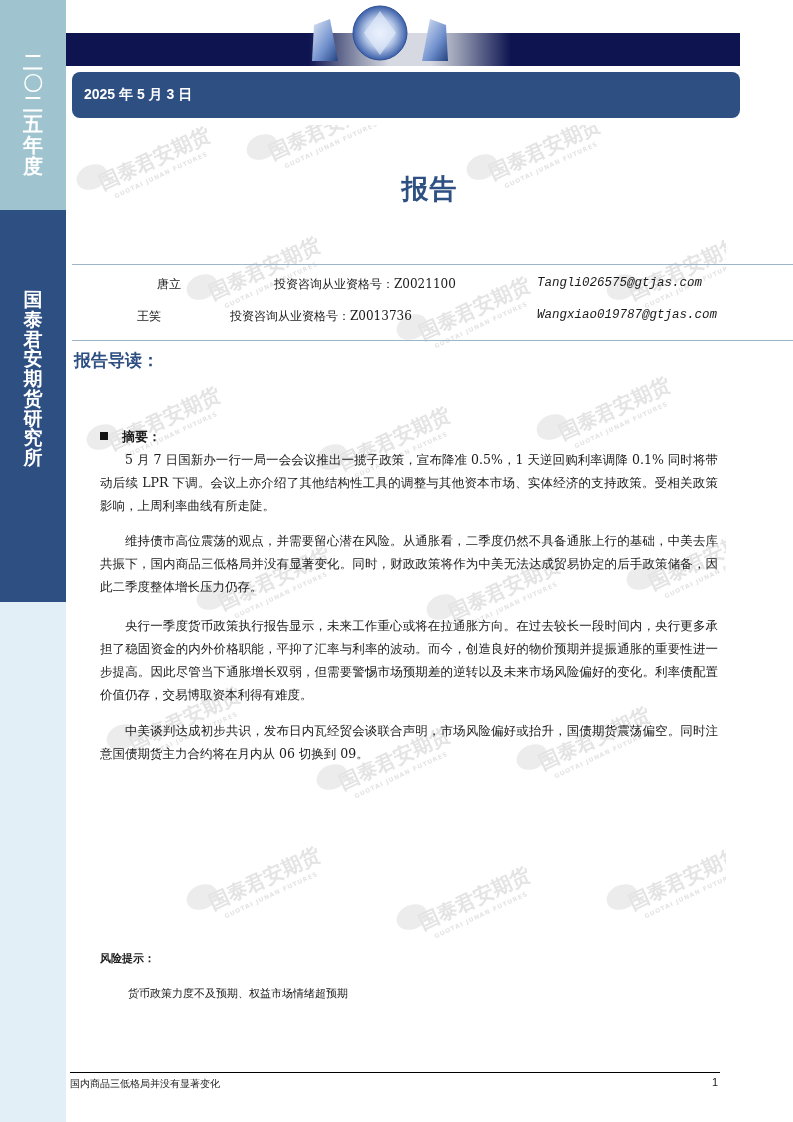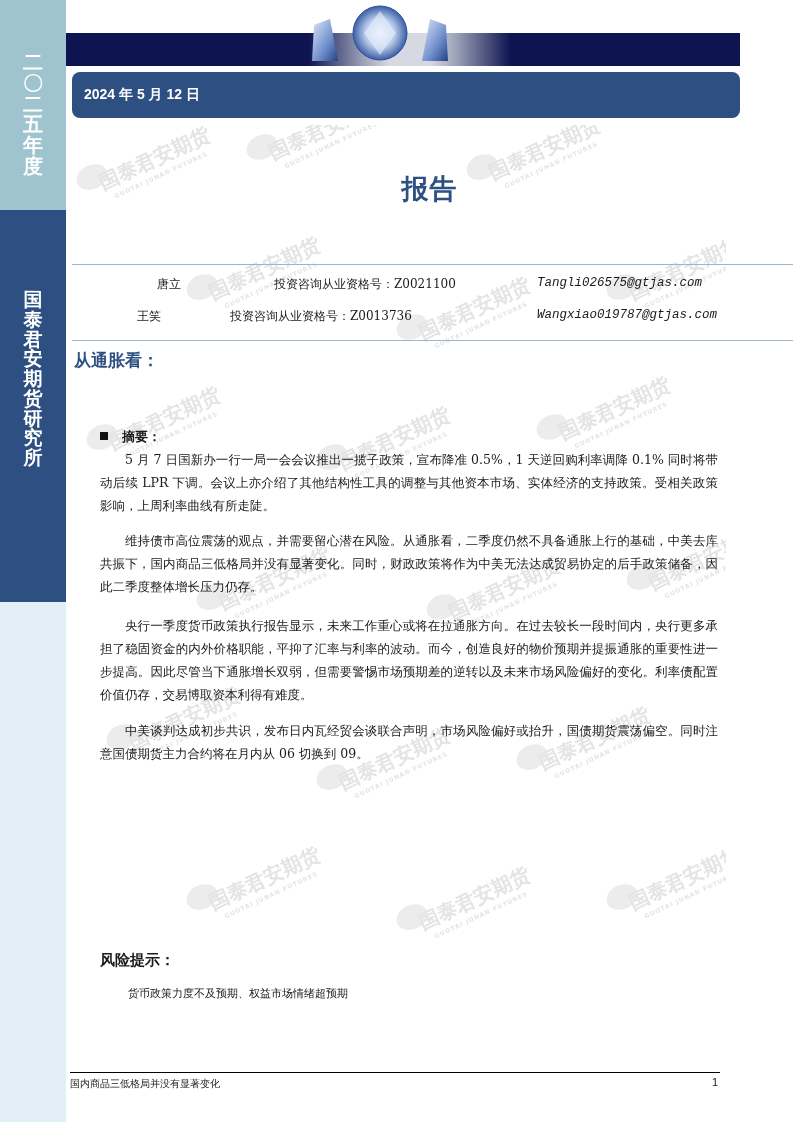--- a/index.html
+++ b/index.html
@@ -39,21 +39,21 @@
   .author.mono { font-family: "Liberation Mono", "DejaVu Sans Mono", monospace; font-size: 12.5px; font-style: italic; }
 
   .section-h { position: absolute; left: 74px; top: 349px; color: #2d4f82; font-weight: bold; font-size: 17px; }
 
   .abstract-h { position: absolute; left: 100px; top: 416px; font-weight: bold; font-size: 13px; margin-top: 12px; }
   .abstract-h .sq { display: inline-block; width: 8px; height: 8px; background: #111; margin-right: 14px; vertical-align: 1px; }
 
   .para { position: absolute; left: 100px; width: 618px; font-size: 12.5px; line-height: 23px; text-align: justify; text-indent: 2em; }
   .p1 { top: 448px; } .p2 { top: 529px; } .p3 { top: 614px; } .p4 { top: 719px; }
 
-  .risk-h { position: absolute; left: 100px; top: 951px; font-weight: bold; font-size: 15px; }
+  .risk-h { position: absolute; left: 100px; top: 951px; font-weight: bold; font-size: 11px; }
   .risk-t { position: absolute; left: 128px; top: 986px; font-size: 11px; }
 
   .footer-rule { position: absolute; left: 70px; top: 1072px; width: 650px; height: 1px; background: #000; }
   .footer-l { position: absolute; left: 70px; top: 1077px; font-size: 10px; }
   .footer-r { position: absolute; left: 712px; top: 1076px; font-family: "Liberation Sans", sans-serif; font-size: 11px; }
 </style>
 </head>
 <body>
 
 <div class="side-top"></div>
@@ -93,21 +93,21 @@
       <stop offset="100%" stop-color="#23417f"></stop>
     </linearGradient>
   </defs>
   <polygon points="14,20 30,14 38,56 12,56" fill="url(#g2)"></polygon>
   <circle cx="80" cy="28" r="27" fill="url(#g1)" stroke="#2e4f95" stroke-width="1"></circle>
   <polygon points="80,6 96,28 80,50 64,28" fill="#e6eefb" opacity="0.6"></polygon>
   <polygon points="130,14 146,20 148,56 122,56" fill="url(#g2)"></polygon>
 </svg>
 
 <div class="date-bar">
-  <span class="date-text">2024 年 5 月 12 日</span>
+  <span class="date-text">2025 年 5 月 3 日</span>
 </div>
 
 <div class="wm-layer">
   <div class="blob" style="left:10px;top:40px"></div>
   <div class="wm" style="left:30px;top:20px"><span>国泰君安期货</span><small>GUOTAI JUNAN FUTURES</small></div>
   <div class="blob" style="left:180px;top:10px"></div>
   <div class="wm" style="left:200px;top:-10px"><span>国泰君安期货</span><small>GUOTAI JUNAN FUTURES</small></div>
   <div class="blob" style="left:400px;top:30px"></div>
   <div class="wm" style="left:420px;top:10px"><span>国泰君安期货</span><small>GUOTAI JUNAN FUTURES</small></div>
   <div class="blob" style="left:120px;top:150px"></div>
@@ -148,21 +148,21 @@
 
 <div class="rule r1"></div>
 <span class="author" style="left:157px;top:276px">唐立</span>
 <span class="author" style="left:274px;top:276px">投资咨询从业资格号：Z0021100</span>
 <span class="author mono" style="left:537px;top:276px">Tangli026575@gtjas.com</span>
 <span class="author" style="left:137px;top:308px">王笑</span>
 <span class="author" style="left:230px;top:308px">投资咨询从业资格号：Z0013736</span>
 <span class="author mono" style="left:537px;top:308px">Wangxiao019787@gtjas.com</span>
 <div class="rule r2"></div>
 
-<div class="section-h">从通胀看：</div>
+<div class="section-h">报告导读：</div>
 
 <div class="abstract-h">
   <span class="sq"></span><span>摘要：</span>
 </div>
 <p class="para p1">5 月 7 日国新办一行一局一会会议推出一揽子政策，宣布降准 0.5%，1 天逆回购利率调降 0.1% 同时将带动后续 LPR 下调。会议上亦介绍了其他结构性工具的调整与其他资本市场、实体经济的支持政策。受相关政策影响，上周利率曲线有所走陡。</p>
 <p class="para p2">维持债市高位震荡的观点，并需要留心潜在风险。从通胀看，二季度仍然不具备通胀上行的基础，中美去库共振下，国内商品三低格局并没有显著变化。同时，财政政策将作为中美无法达成贸易协定的后手政策储备，因此二季度整体增长压力仍存。</p>
 <p class="para p3">央行一季度货币政策执行报告显示，未来工作重心或将在拉通胀方向。在过去较长一段时间内，央行更多承担了稳固资金的内外价格职能，平抑了汇率与利率的波动。而今，创造良好的物价预期并提振通胀的重要性进一步提高。因此尽管当下通胀增长双弱，但需要警惕市场预期差的逆转以及未来市场风险偏好的变化。利率债配置价值仍存，交易博取资本利得有难度。</p>
 <p class="para p4">中美谈判达成初步共识，发布日内瓦经贸会谈联合声明，市场风险偏好或抬升，国债期货震荡偏空。同时注意国债期货主力合约将在月内从 06 切换到 09。</p>
 
 <div class="risk-h">风险提示：</div>

